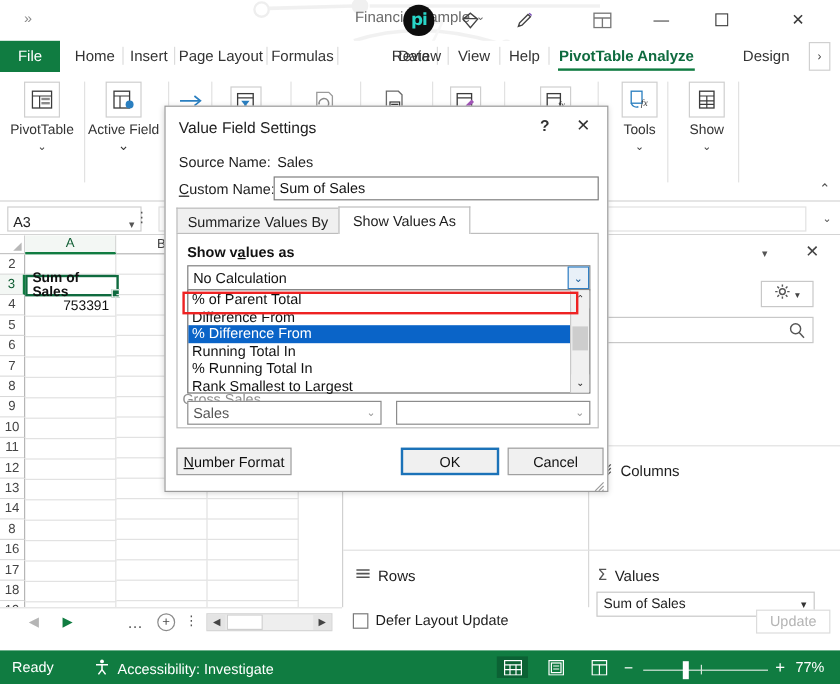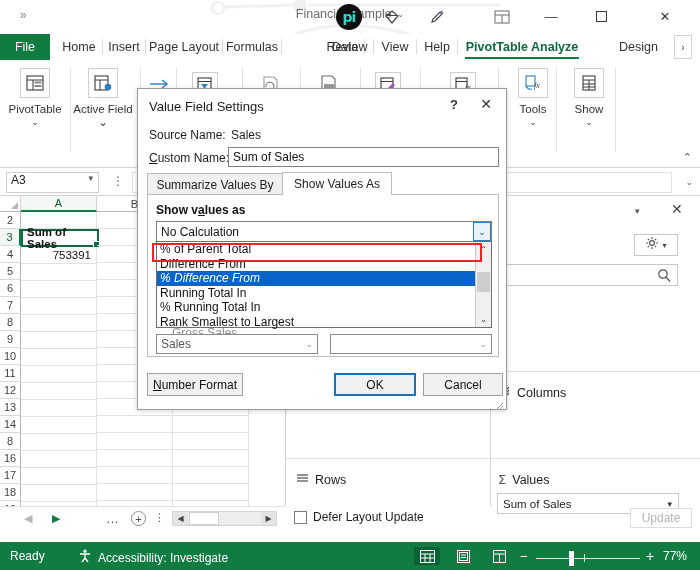--- a/index.html
+++ b/index.html
@@ -112,23 +112,23 @@
   .collapse-ribbon {
     position: absolute; right: 8px; bottom: 3px; font-size: 11px; color: #555;
   }
 
   
   .namebox-row {
     position: absolute; left: 0; top: 169px; width: 700px; height: 27px;
     background: #fff; border-bottom: 1px solid #d4d4d4;
   }
   .namebox {
-    position: absolute; left: 6px; top: 3px; width: 93px; height: 21px;
+    position: absolute; left: 6px; top: 3px; width: 112px; height: 21px;
     border: 1px solid #cfcfcf; background: #fff;
-    display: flex; align-items: flex-start; padding: 0 4px;
+    display: flex; align-items: flex-end; padding: 0 4px;
     font-size: 12px; color: #222;
   }
   .namebox .nb-caret {
     position: absolute; right: 5px; font-size: 9px; color: #555;
   }
   .fx-dots {
     position: absolute; left: 112px; top: 5px;
     font-size: 12px; color: #555; letter-spacing: 1px;
   }
   .formula-input {
@@ -814,35 +814,35 @@
       <div class="dp-lbl">Show v<u>a</u>lues as</div>
 
       <div class="combo-main">
         <span>No Calculation</span>
         <span class="combo-arrow">⌄</span>
       </div>
 
       <div class="listbox">
         <div class="lb-item" style="top:0px;">% of Parent Total</div>
         <div class="lb-item" style="top:14.5px;">Difference From</div>
-        <div class="lb-item sel" style="top:29px;font-style:italic;">% Difference From</div>
+        <div class="lb-item sel" style="top:29px;">% Difference From</div>
         <div class="lb-item" style="top:43.5px;">Running Total In</div>
         <div class="lb-item" style="top:58px;">% Running Total In</div>
         <div class="lb-item" style="top:72.5px;">Rank Smallest to Largest</div>
 
         <div class="lb-scroll">
           <div class="lb-up">⌃</div>
           <div class="lb-thumb"></div>
           <div class="lb-down">⌄</div>
         </div>
       </div>
 
       <div class="redbox"></div>
 
-      <div class="ghost-text" style="left:24px;top:131px;text-align:center;">Gross Sales</div>
+      <div class="ghost-text" style="left:4px;top:131px;text-align:center;">Gross Sales</div>
       <div class="combo-small" style="left:8px;top:139px;width:162px;">
         <span>Sales</span>
         <span class="cs-arrow">⌄</span>
       </div>
       <div class="combo-small" style="left:182px;top:139px;width:162px;">
         <span></span>
         <span class="cs-arrow">⌄</span>
       </div>
     </div>
 

